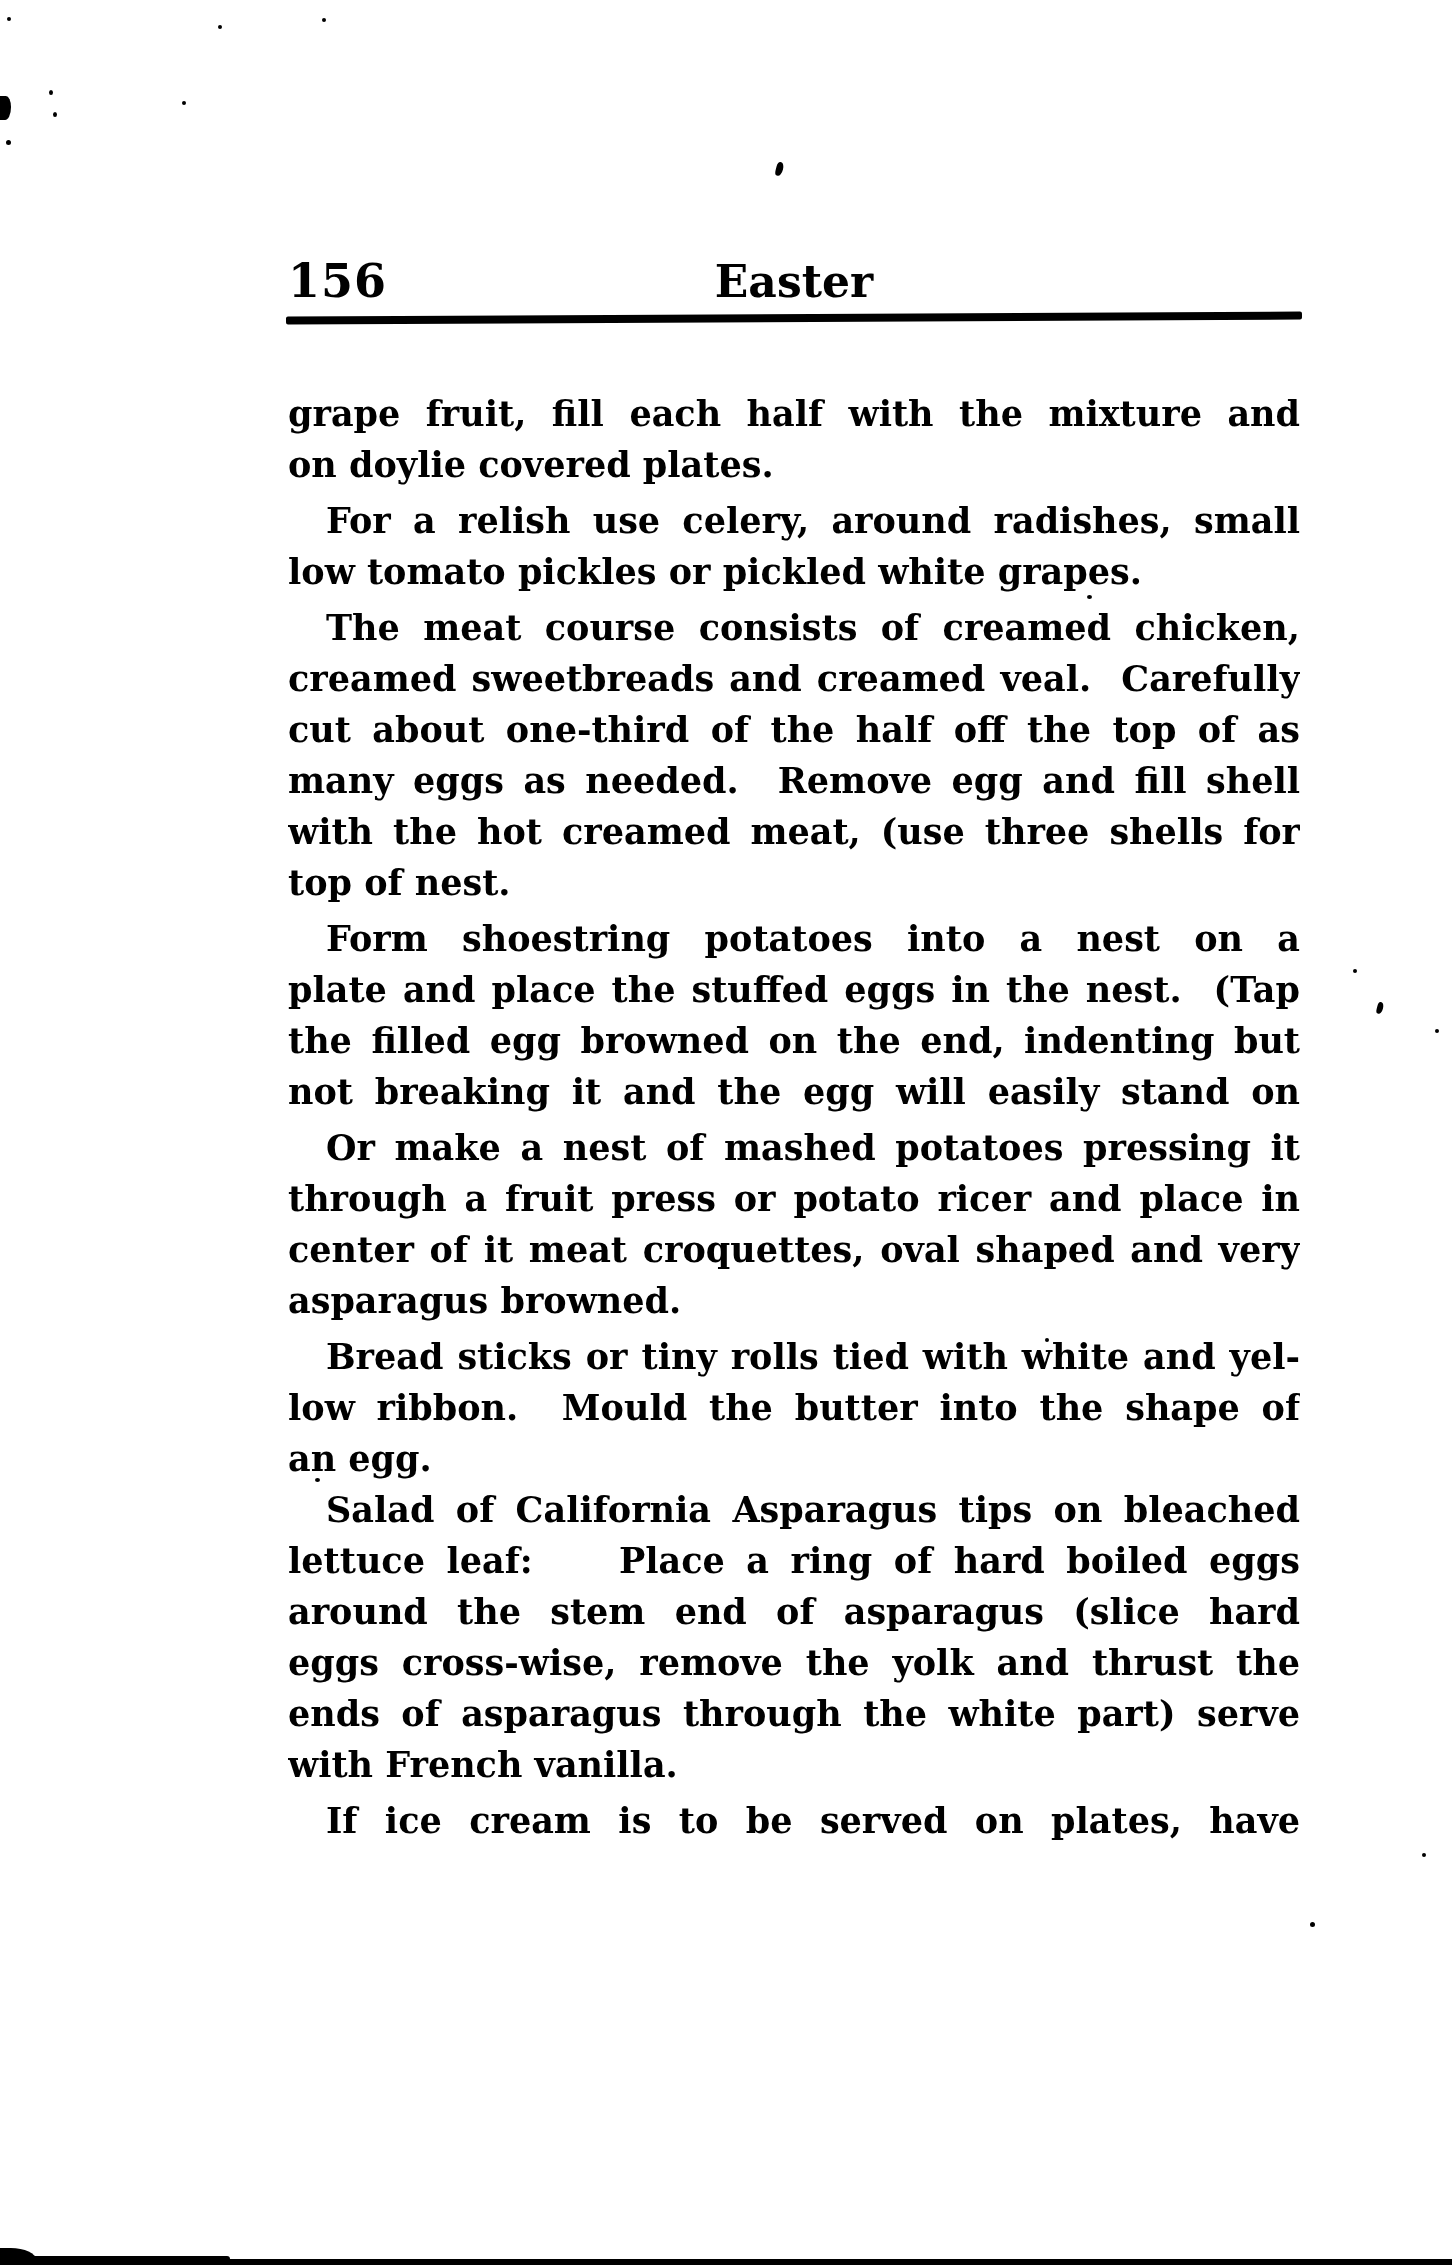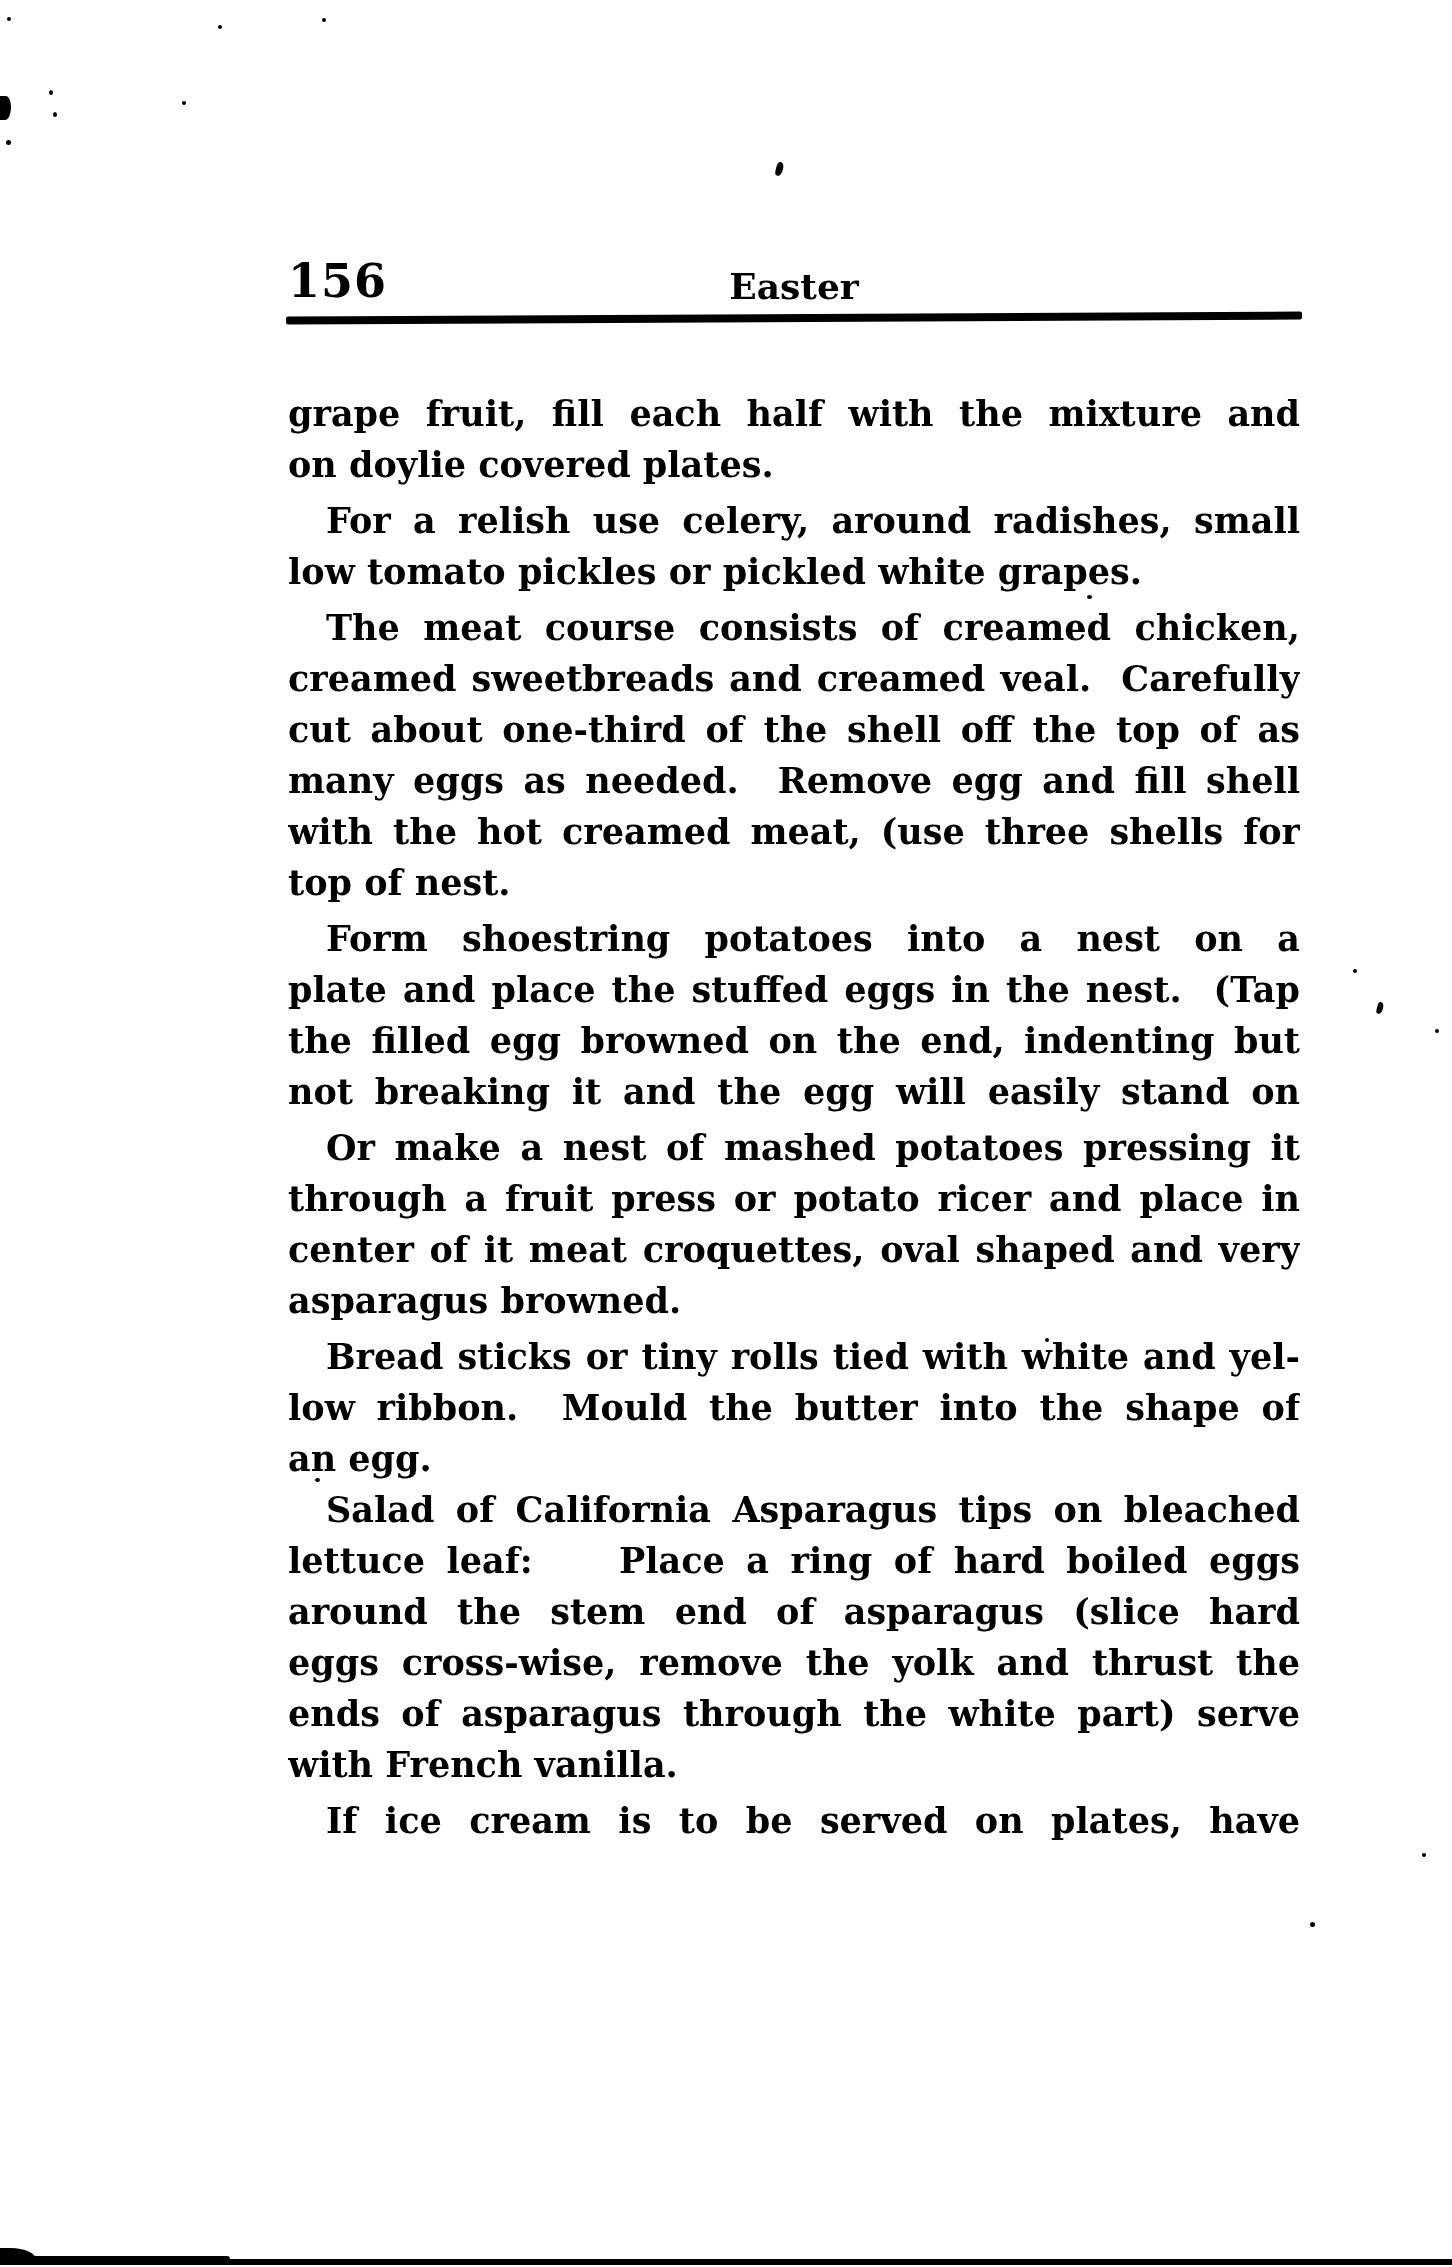--- a/index.html
+++ b/index.html
@@ -13,21 +13,21 @@
   }
   
   .header{position:absolute;left:288px;top:246px;width:1012px;height:58px;}
   .page-number{
     position:absolute;left:0;bottom:0;
     font-size:46px;font-weight:700;line-height:1;
     letter-spacing:1px;
   }
   .running-title{
     position:absolute;left:50%;bottom:0;transform:translateX(-50%);
-    font-size:36px;font-weight:700;line-height:1;
+    font-size:44px;font-weight:700;line-height:1;
   }
   .header-rule{
     position:absolute;left:286px;top:314px;width:1016px;height:8px;
     background:#000;transform:rotate(-0.28deg);
     border-radius:2px;
   }
   
   .body-text{
     position:absolute;left:288px;top:388px;width:1012px;
     font-size:35px;line-height:51px;font-weight:700;
@@ -61,21 +61,21 @@
   </div>
   <div class="header-rule"></div>
 
   <div class="body-text">
     <div class="line">grape fruit, fill each half with the mixture and serve</div>
     <div class="line last">on doylie covered plates.</div>
     <div class="line indent gap">For a relish use celery, around radishes, small yel-</div>
     <div class="line last">low tomato pickles or pickled white grapes.</div>
     <div class="line indent gap">The meat course consists of creamed chicken,</div>
     <div class="line">creamed sweetbreads and creamed veal.&nbsp; Carefully</div>
-    <div class="line">cut about one-third of the shell off the top of as</div>
+    <div class="line">cut about one-third of the half off the top of as</div>
     <div class="line">many eggs as needed.&nbsp; Remove egg and fill shell</div>
     <div class="line">with the hot creamed meat, (use three shells for each</div>
     <div class="line last">top of nest.</div>
     <div class="line indent gap">Form shoestring potatoes into a nest on a serving</div>
     <div class="line">plate and place the stuffed eggs in the nest.&nbsp; (Tap</div>
     <div class="line">the filled egg browned on the end, indenting but</div>
     <div class="line">not breaking it and the egg will easily stand on end.)</div>
     <div class="line indent gap">Or make a nest of mashed potatoes pressing it</div>
     <div class="line">through a fruit press or potato ricer and place in the</div>
     <div class="line">center of it meat croquettes, oval shaped and very</div>

